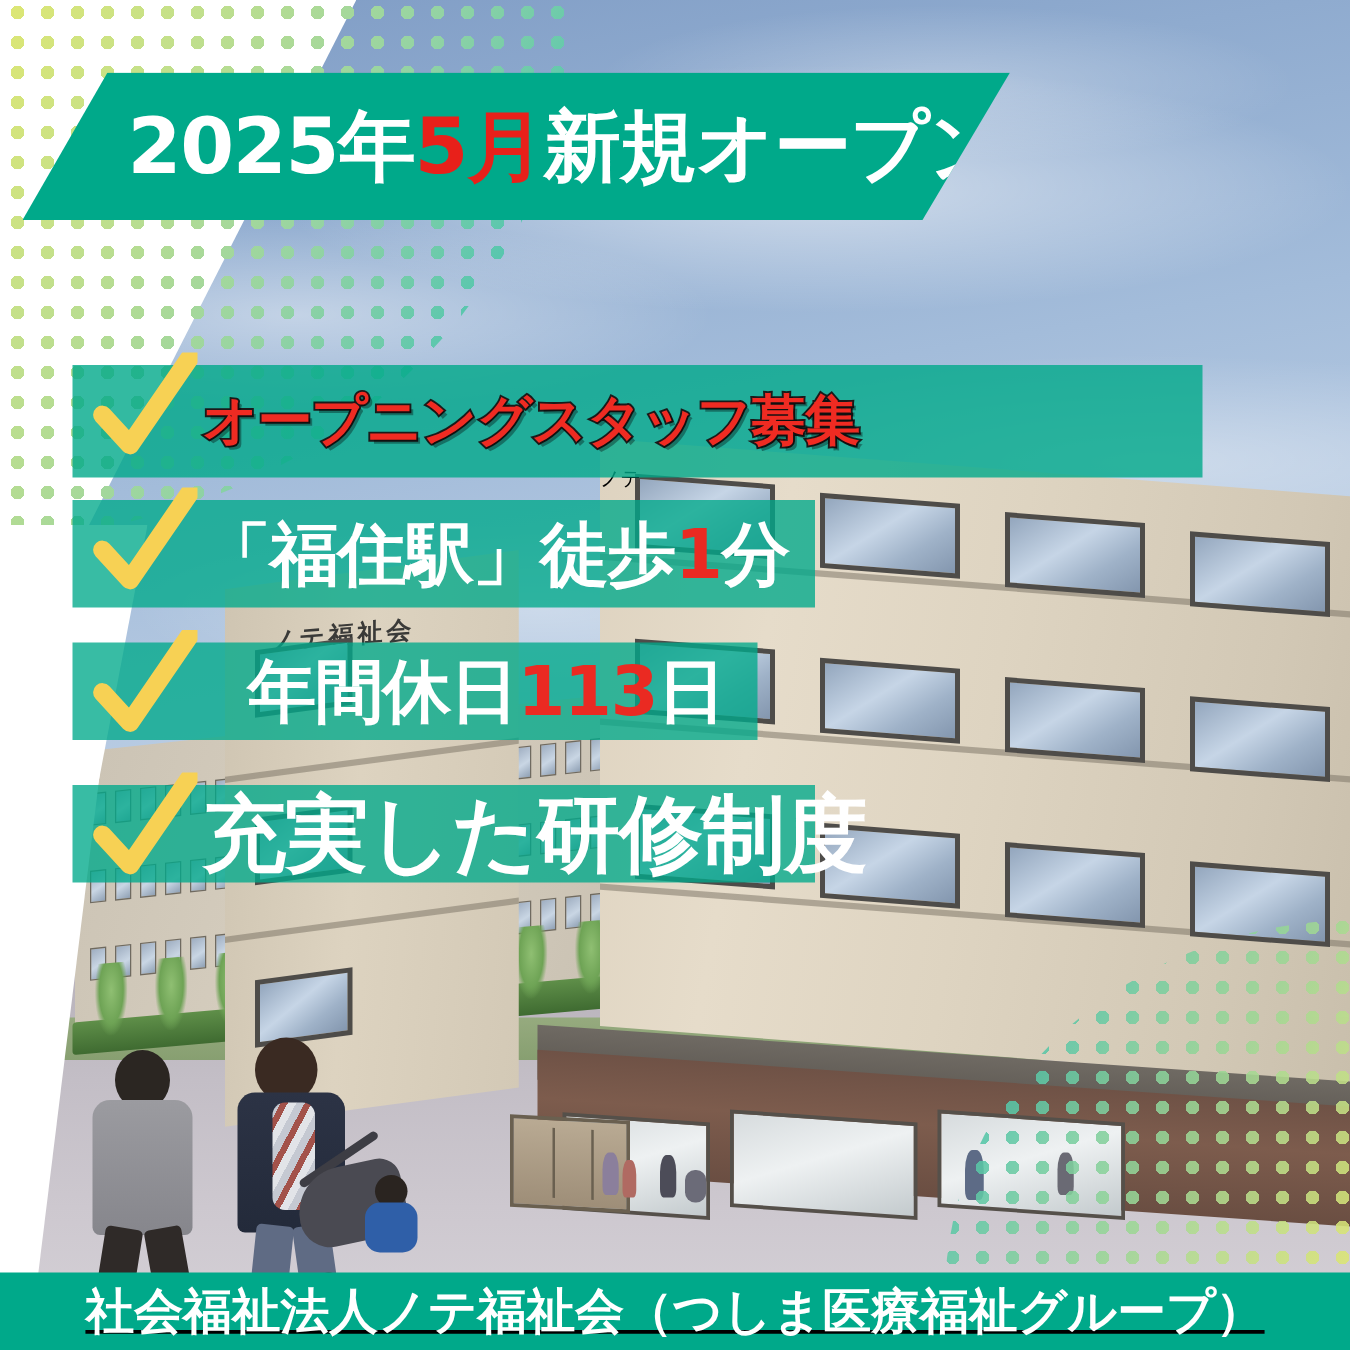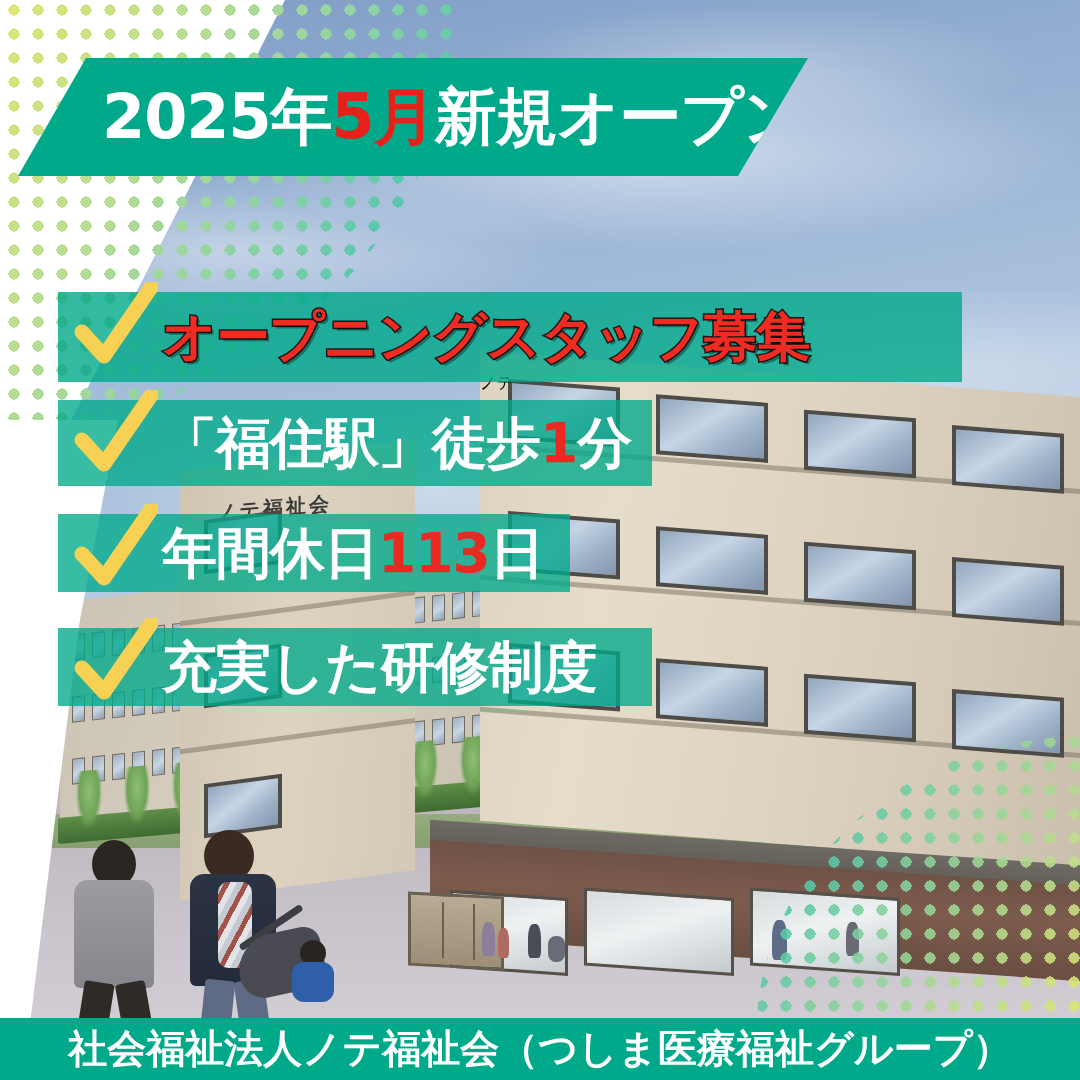--- a/index.html
+++ b/index.html
@@ -226,38 +226,38 @@
     font-weight:700;line-height:1;white-space:nowrap;color:#ef2b22;
     font-family:"DejaVu Sans",sans-serif;
     -webkit-text-stroke:3px #1a1a1a;
     paint-order:stroke fill;
     text-shadow:3px 3px 0 rgba(0,0,0,.35);
   }
 
   
   #row-hero{left:58px;top:292px;height:90px;}
   #row-hero .row-band{width:904px;}
-  #row-hero .hero-text{font-size:54px;letter-spacing:-1px;}
+  #row-hero .hero-text{font-size:44px;letter-spacing:-1px;}
 
   #row-1{left:58px;top:400px;height:86px;}
   #row-1 .row-band{width:594px;}
   #row-1 .row-text{font-size:55px;letter-spacing:-1px;}
 
   #row-2{left:58px;top:514px;height:78px;}
-  #row-2 .row-band{width:512px;}
+  #row-2 .row-band{width:512px;padding-left:36px;}
   #row-2 .row-text{font-size:55px;letter-spacing:-1px;}
 
   #row-3{left:58px;top:628px;height:78px;}
   #row-3 .row-band{width:594px;}
-  #row-3 .row-text{font-size:55px;letter-spacing:-1px;}
+  #row-3 .row-text{font-size:67px;letter-spacing:-1px;}
 
   
   .footer{
     position:absolute;left:0;bottom:0;width:1080px;height:62px;
-    background:#00a98a;display:flex;align-items:center;justify-content:center;
+    background:#00a98a;display:flex;align-items:center;justify-content:center;text-decoration:underline;
   }
   .footer-text{
     color:#ffffff;font-size:39px;font-weight:700;letter-spacing:0px;
     white-space:nowrap;font-family:"DejaVu Sans",sans-serif;
   }
 </style>
 </head>
 <body>
 
 <div id="poster">

